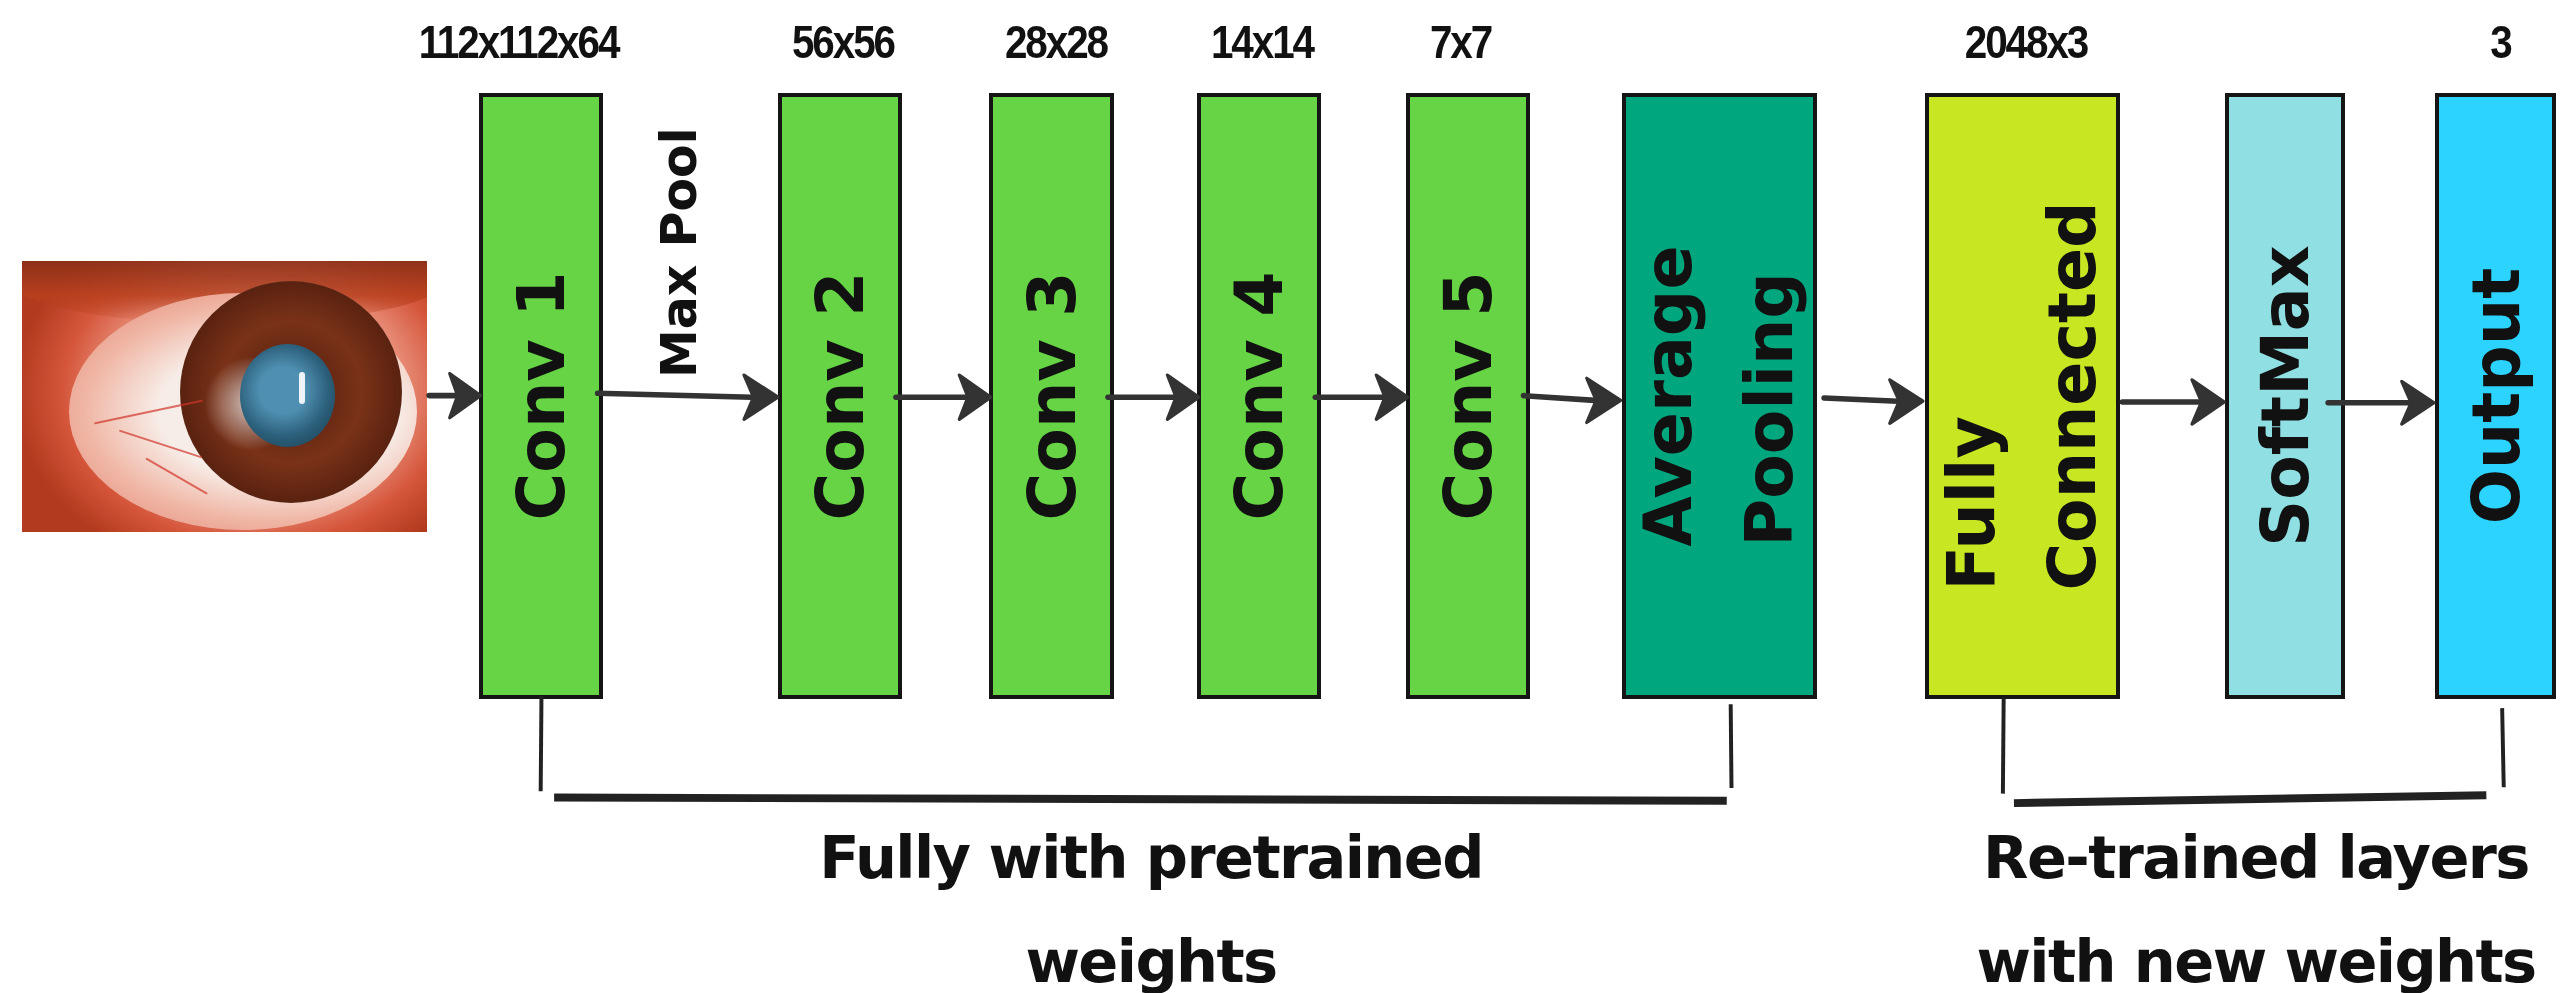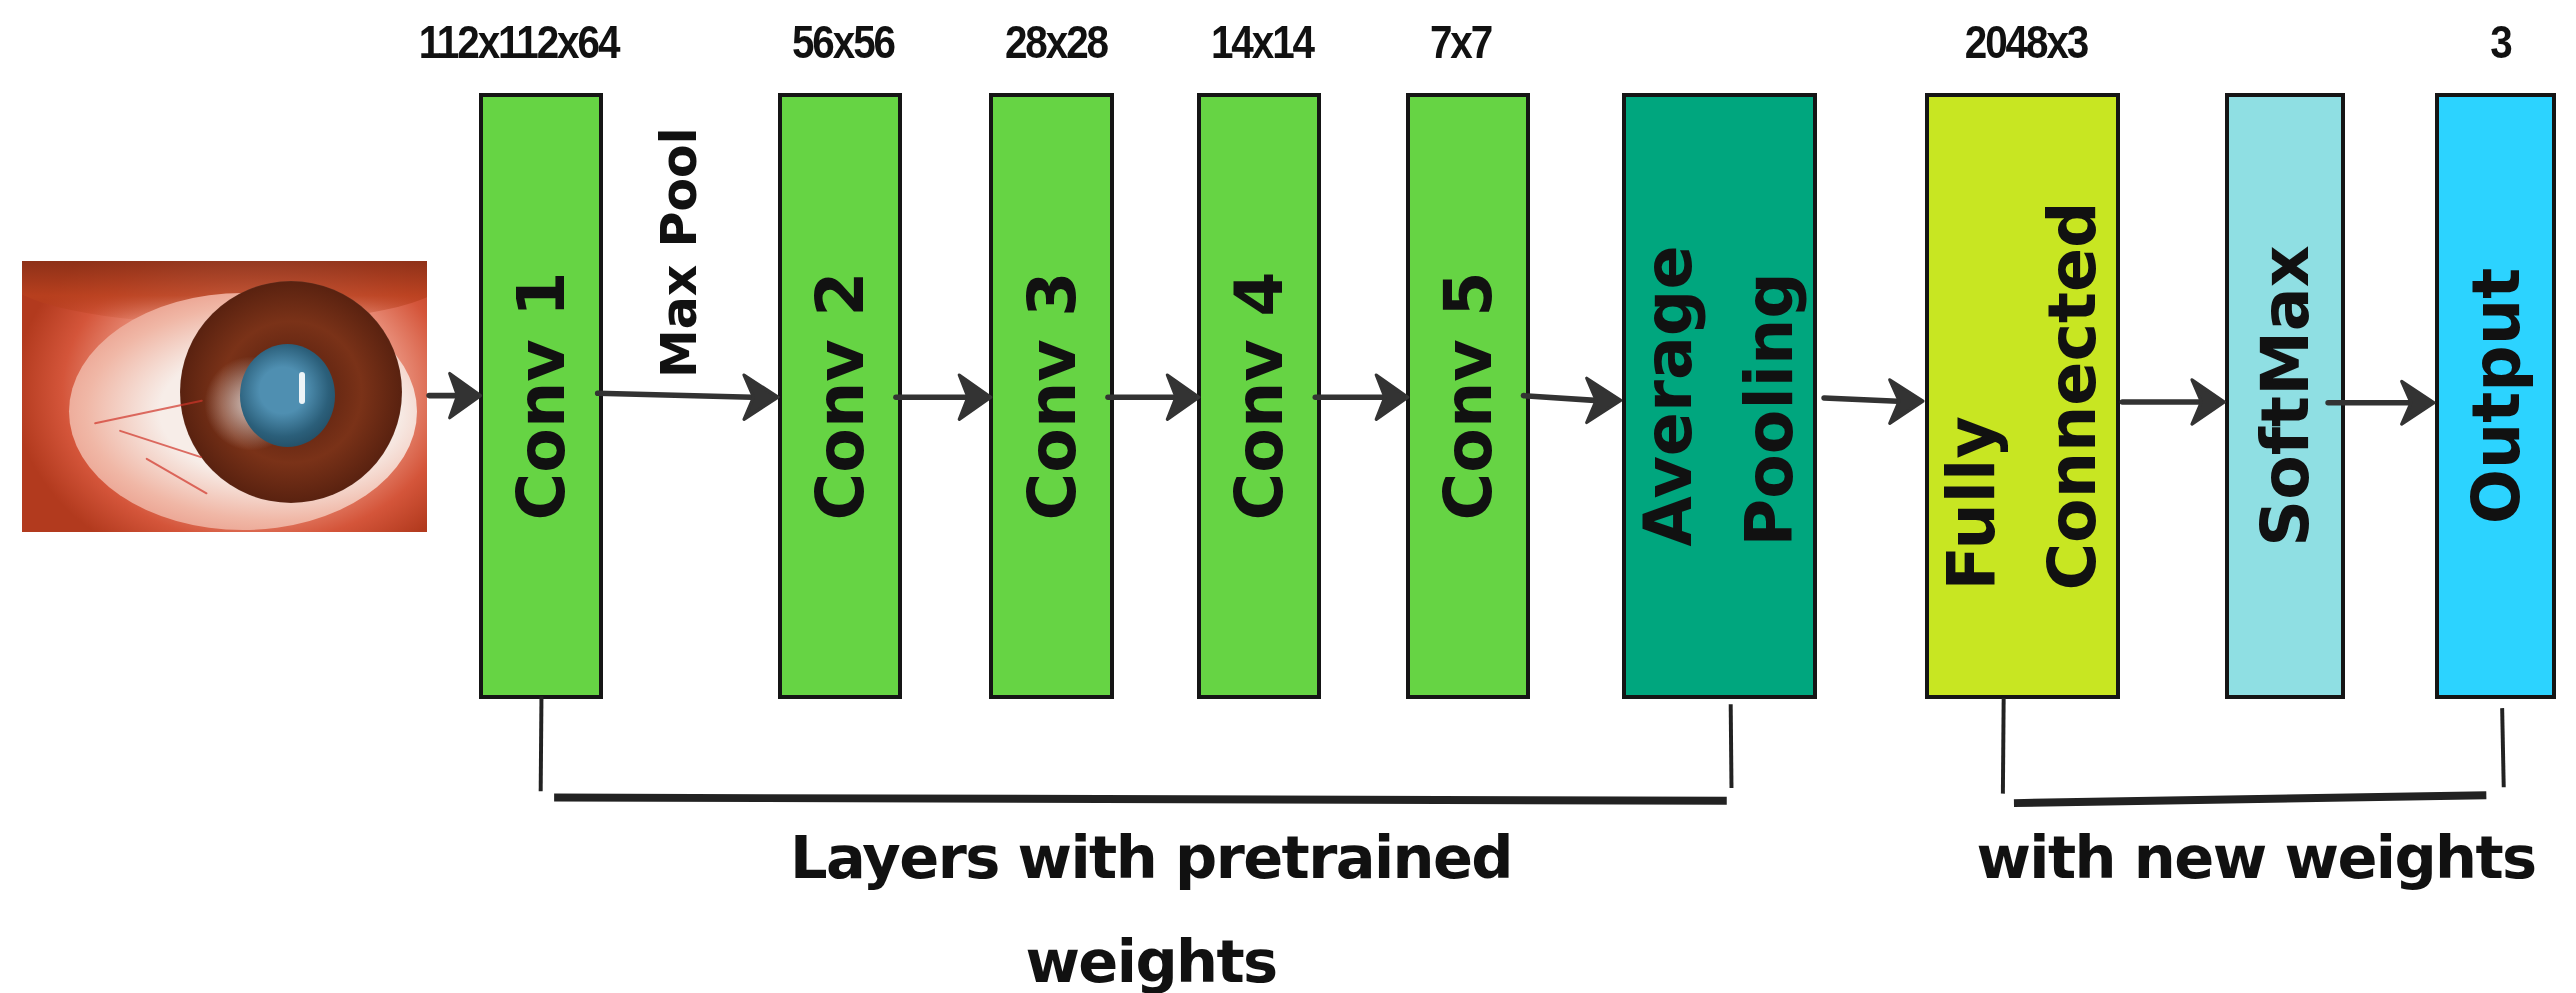--- a/index.html
+++ b/index.html
@@ -143,19 +143,20 @@
     <line x1="700" y1="1008" x2="2182" y2="1012" stroke-width="10"></line>
   </g>
   <g stroke="#222222" fill="none" stroke-linecap="butt">
     <line x1="2532" y1="882" x2="2531" y2="1003" stroke-width="5"></line>
     <line x1="3162" y1="895" x2="3164" y2="995" stroke-width="5"></line>
     <line x1="2545" y1="1015" x2="3142" y2="1005" stroke-width="10"></line>
   </g>
 </svg>
 
 <div class="caption" style="left:783px;top:806px;width:736px;">
-  <div>Layers with pretrained</div>
+  <div>Fully with pretrained</div>
   <div>weights</div>
 </div>
 <div class="caption" style="left:1963px;top:806px;width:586px;">
+  <div>Re-trained layers</div>
   <div>with new weights</div>
 </div>
 
 
 </body></html>

